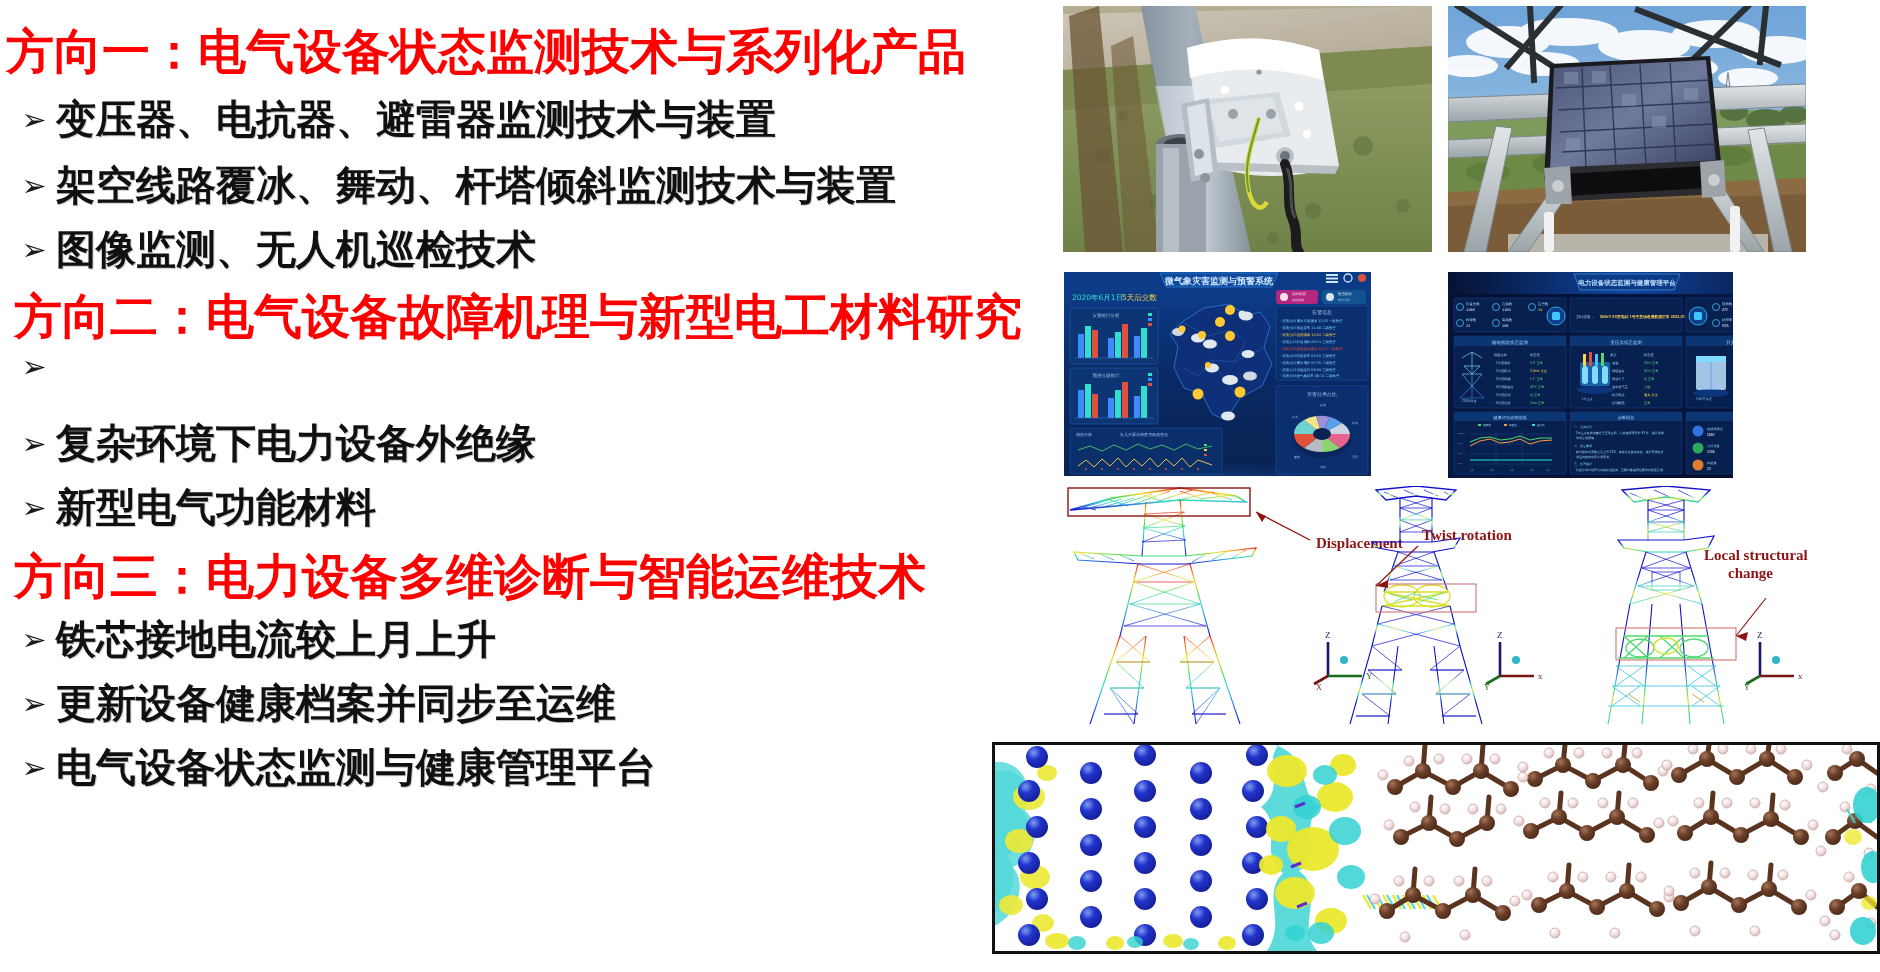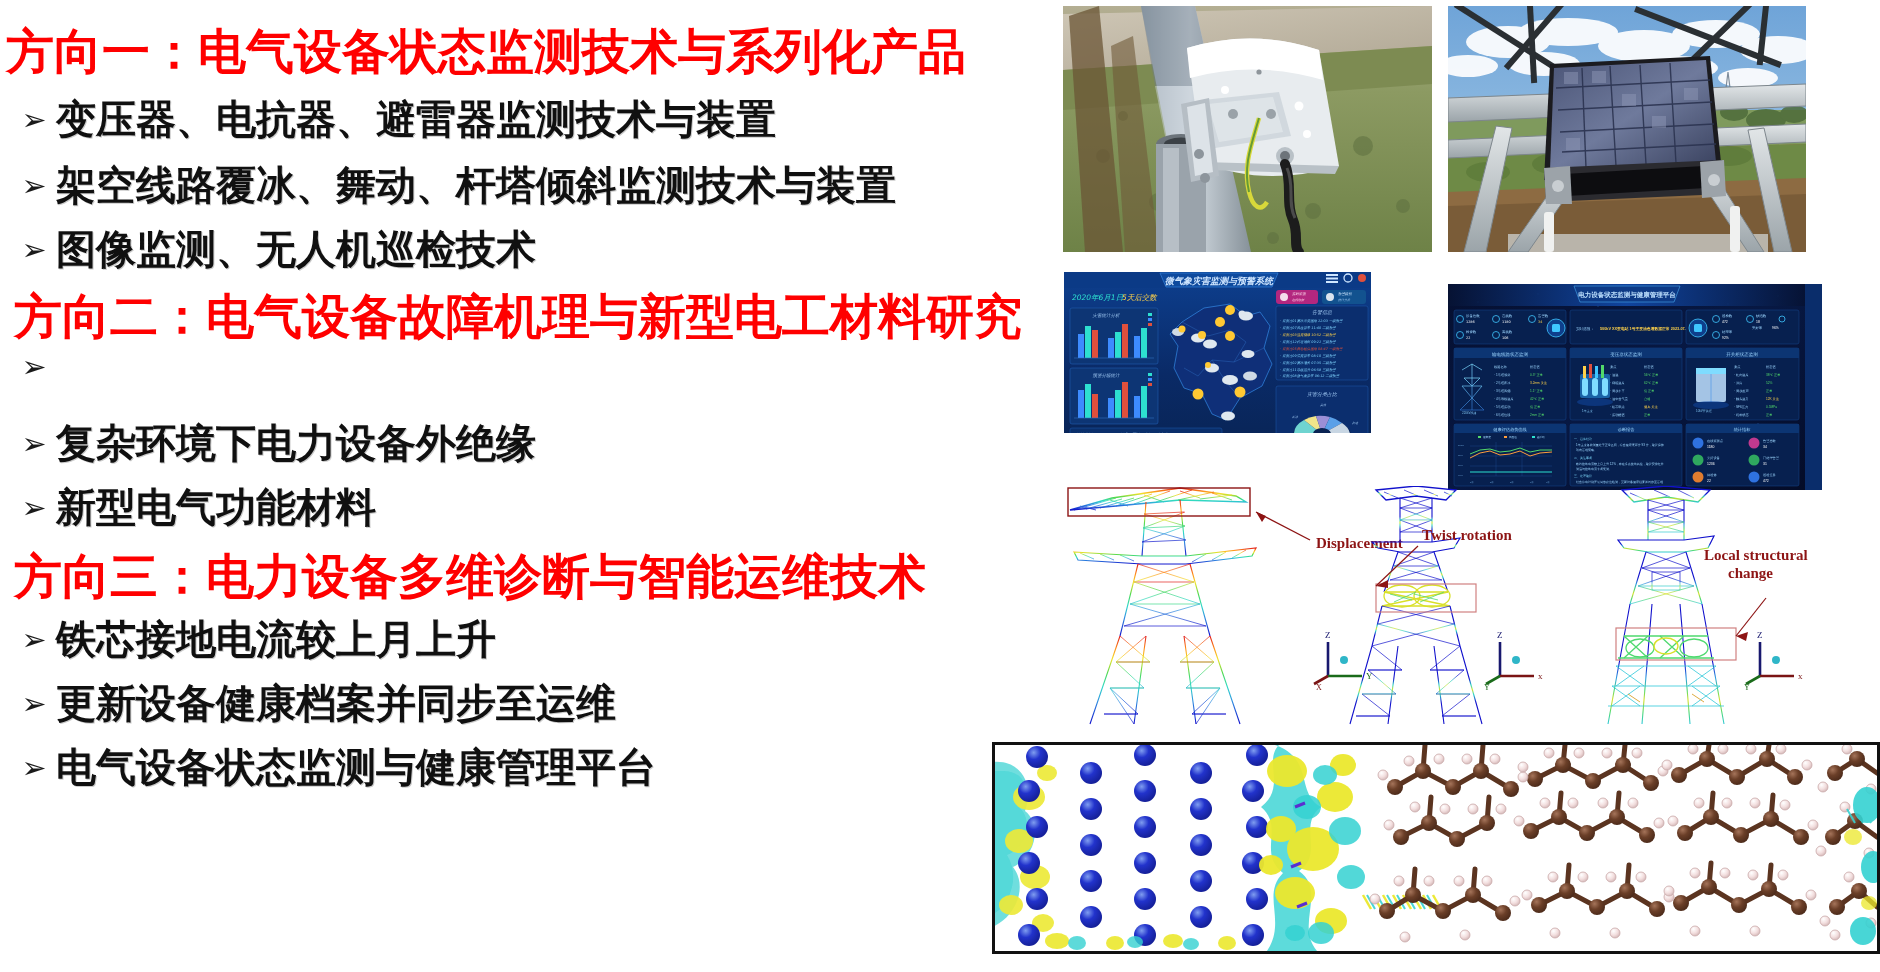--- a/index.html
+++ b/index.html
@@ -31,22 +31,22 @@
   }
   .heading.h1{left:6px;top:20px;}
   .heading.h2{left:14px;top:285px;}
   .heading.h3{left:14px;top:545px;font-family:Liberation Mono, monospace;}
 
   
   .photo{position:absolute;overflow:hidden;}
   .ph1{left:1063px;top:6px;width:369px;height:246px;}
   .ph2{left:1448px;top:6px;width:358px;height:246px;}
   .dash{position:absolute;overflow:hidden;background:#0a2d6b;}
-  .db1{left:1064px;top:272px;width:307px;height:161px;font-style:italic;}
-  .db2{left:1448px;top:284px;width:374px;height:206px;}
+  .db1{left:1064px;top:272px;width:307px;height:204px;}
+  .db2{left:1448px;top:272px;width:285px;height:206px;}
   .towers{position:absolute;left:1060px;top:486px;width:760px;height:244px;}
   .molec{position:absolute;left:992px;top:742px;width:888px;height:212px;
          border:3px solid #111;box-sizing:border-box;background:#fff;overflow:hidden;}
 
   svg{display:block;}
   .sim-label{
     font-family:"Liberation Serif","DejaVu Serif",serif;
     fill:#8d1414;font-size:15px;font-weight:bold;
   }
 </style>

